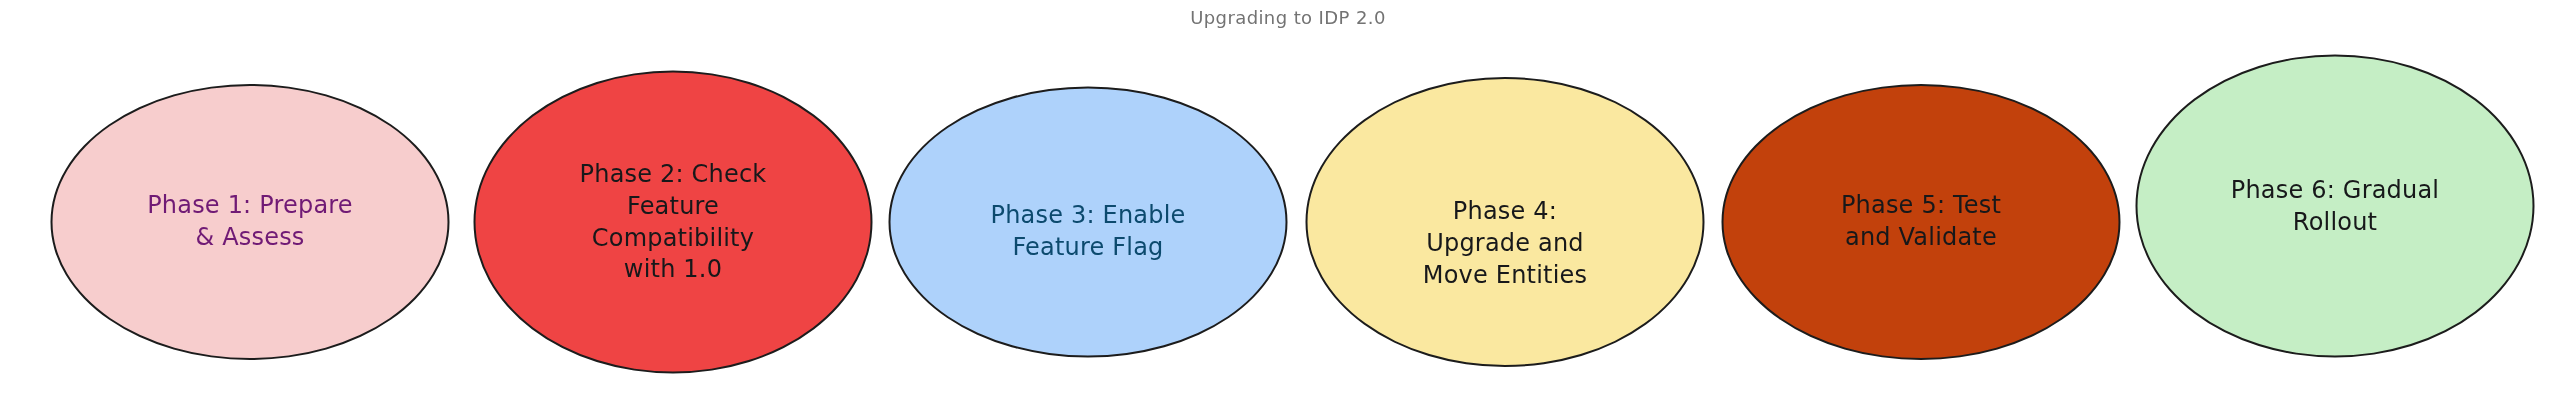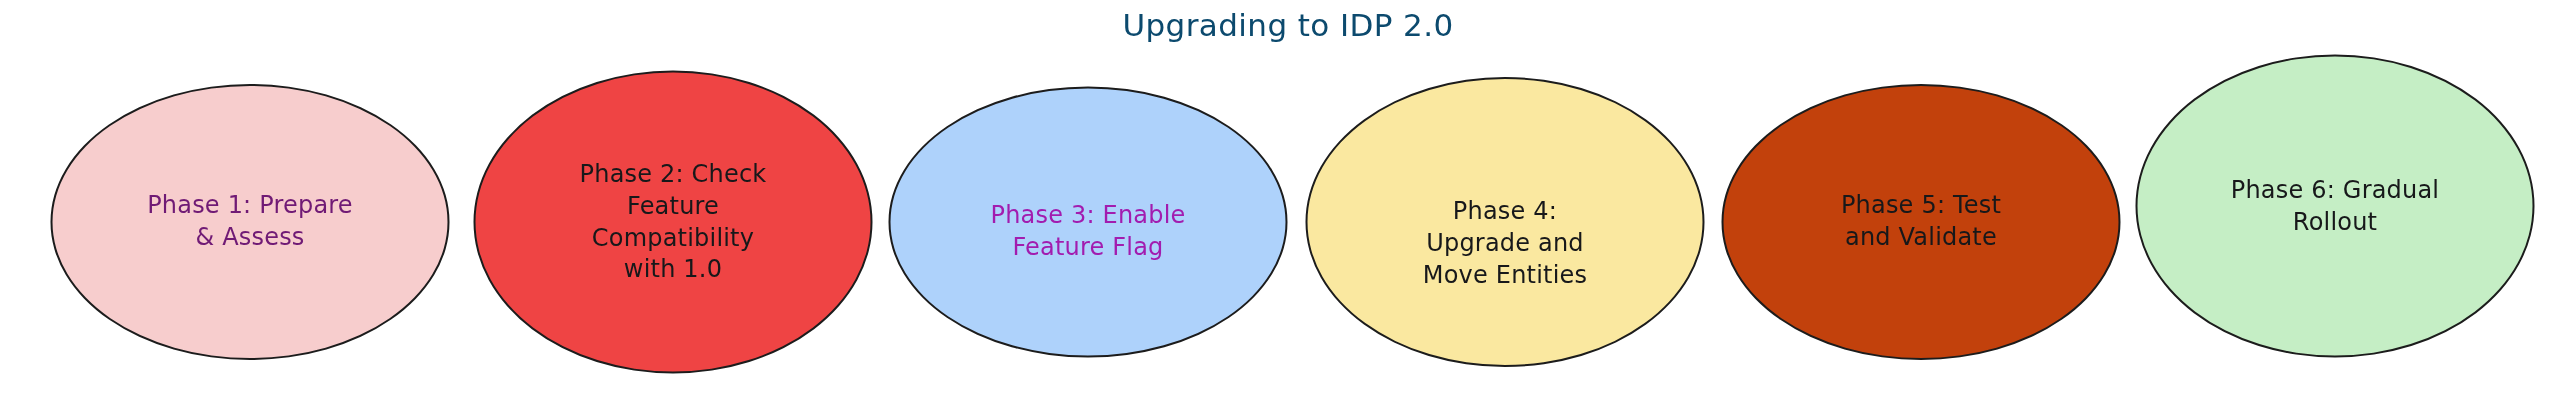--- a/index.html
+++ b/index.html
@@ -16,24 +16,24 @@
     font-family: "DejaVu Sans", sans-serif;
   }
 
   
   #diagram-title {
     position: absolute;
     left: 0;
     top: 7.1px;
     width: 2576px;
     text-align: center;
-    font-size: 31px;
+    font-size: 18px;
     font-weight: 400;
     letter-spacing: 0.4px;
-    color: #0c4a6e;
+    color: #737373;
     font-family: "DejaVu Sans", sans-serif;
     white-space: nowrap;
   }
 
   
   #node-layer {
     position: absolute;
     left: 0;
     top: 0;
     width: 2576px;
@@ -73,21 +73,21 @@
         <div class="node-label" style="color: #701a75;">Phase 1: Prepare
 &amp; Assess</div>
       </div>
       <div class="node" style="left: 673px; top: 222px; width: 399px; height: 303px; background: #ef4444; border-color: rgb(28, 28, 28);">
         <div class="node-label" style="color: rgb(23, 24, 26);">Phase 2: Check
 Feature
 Compatibility
 with 1.0</div>
       </div>
       <div class="node" style="left: 1088px; top: 222px; width: 399px; height: 271px; background: rgb(174, 210, 251); border-color: rgb(28, 28, 28);">
-        <div class="node-label" style="color: #a21caf; margin-top: 18px;">Phase 3: Enable
+        <div class="node-label" style="color: #0c4a6e; margin-top: 18px;">Phase 3: Enable
 Feature Flag</div>
       </div>
       <div class="node" style="left: 1505px; top: 222px; width: 399px; height: 290px; background: rgb(250, 232, 160); border-color: rgb(28, 28, 28);">
         <div class="node-label" style="color: rgb(23, 24, 26); margin-top: 44px;">Phase 4:
 Upgrade and
 Move Entities</div>
       </div>
       <div class="node" style="left: 1921px; top: 222px; width: 399px; height: 276px; background: #c2410c; border-color: rgb(28, 28, 28);">
         <div class="node-label" style="color: rgb(23, 24, 26);">Phase 5: Test
 and Validate</div>

